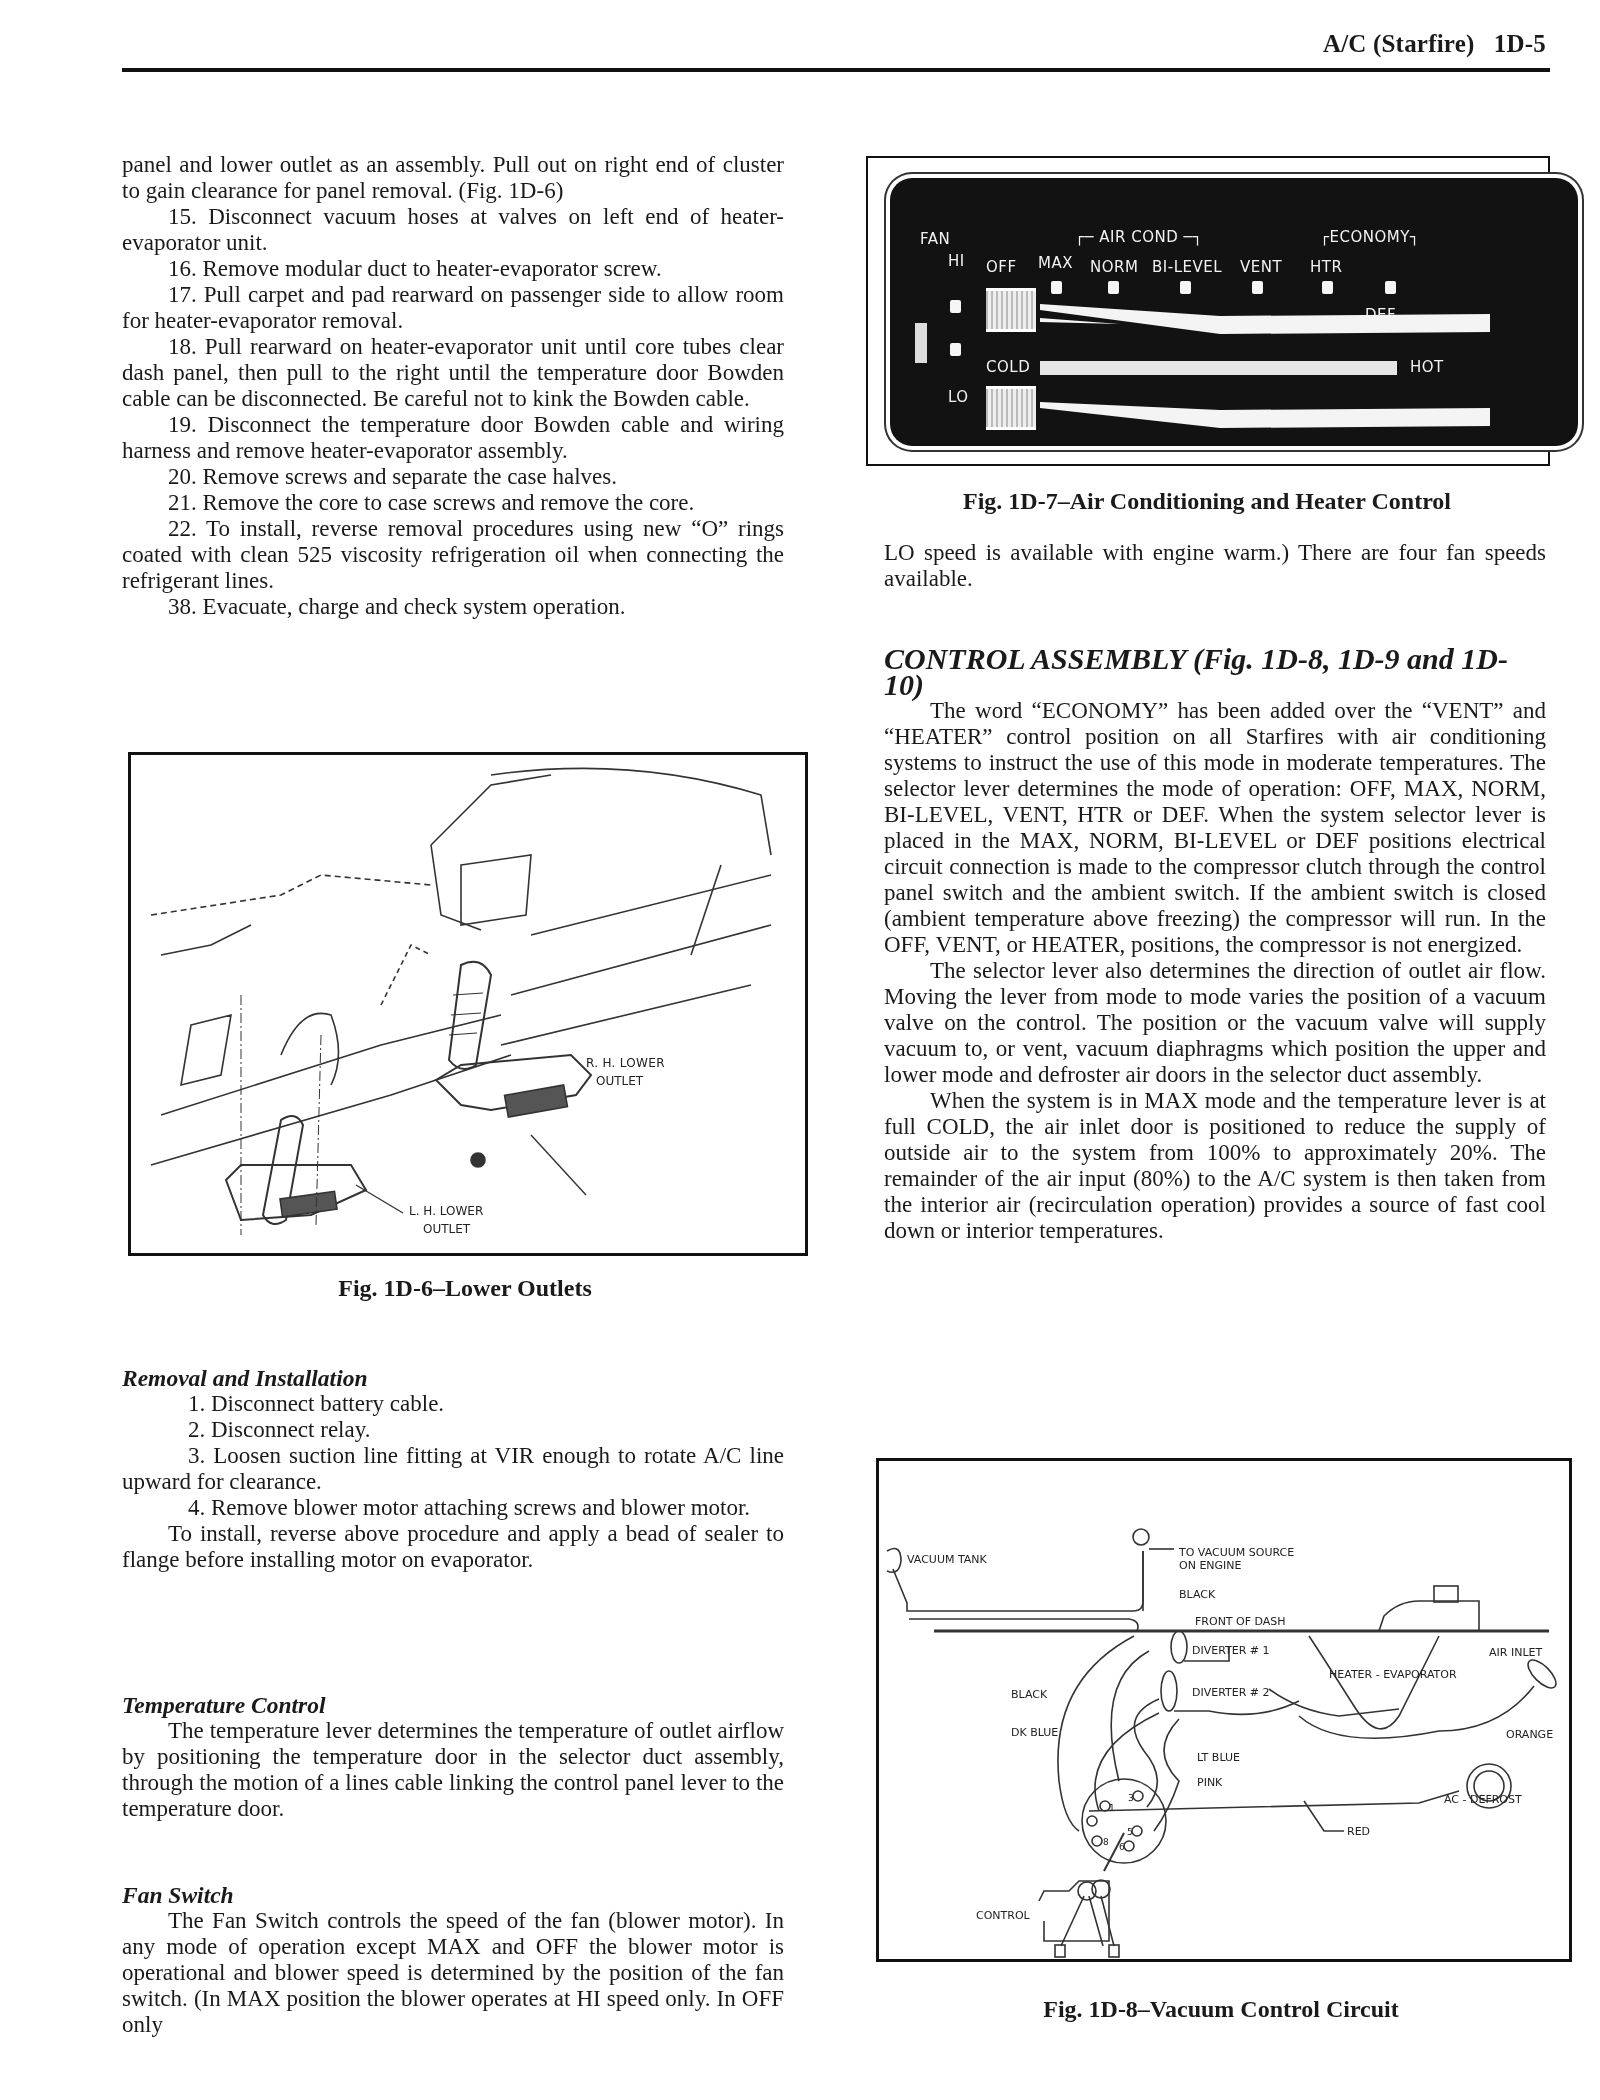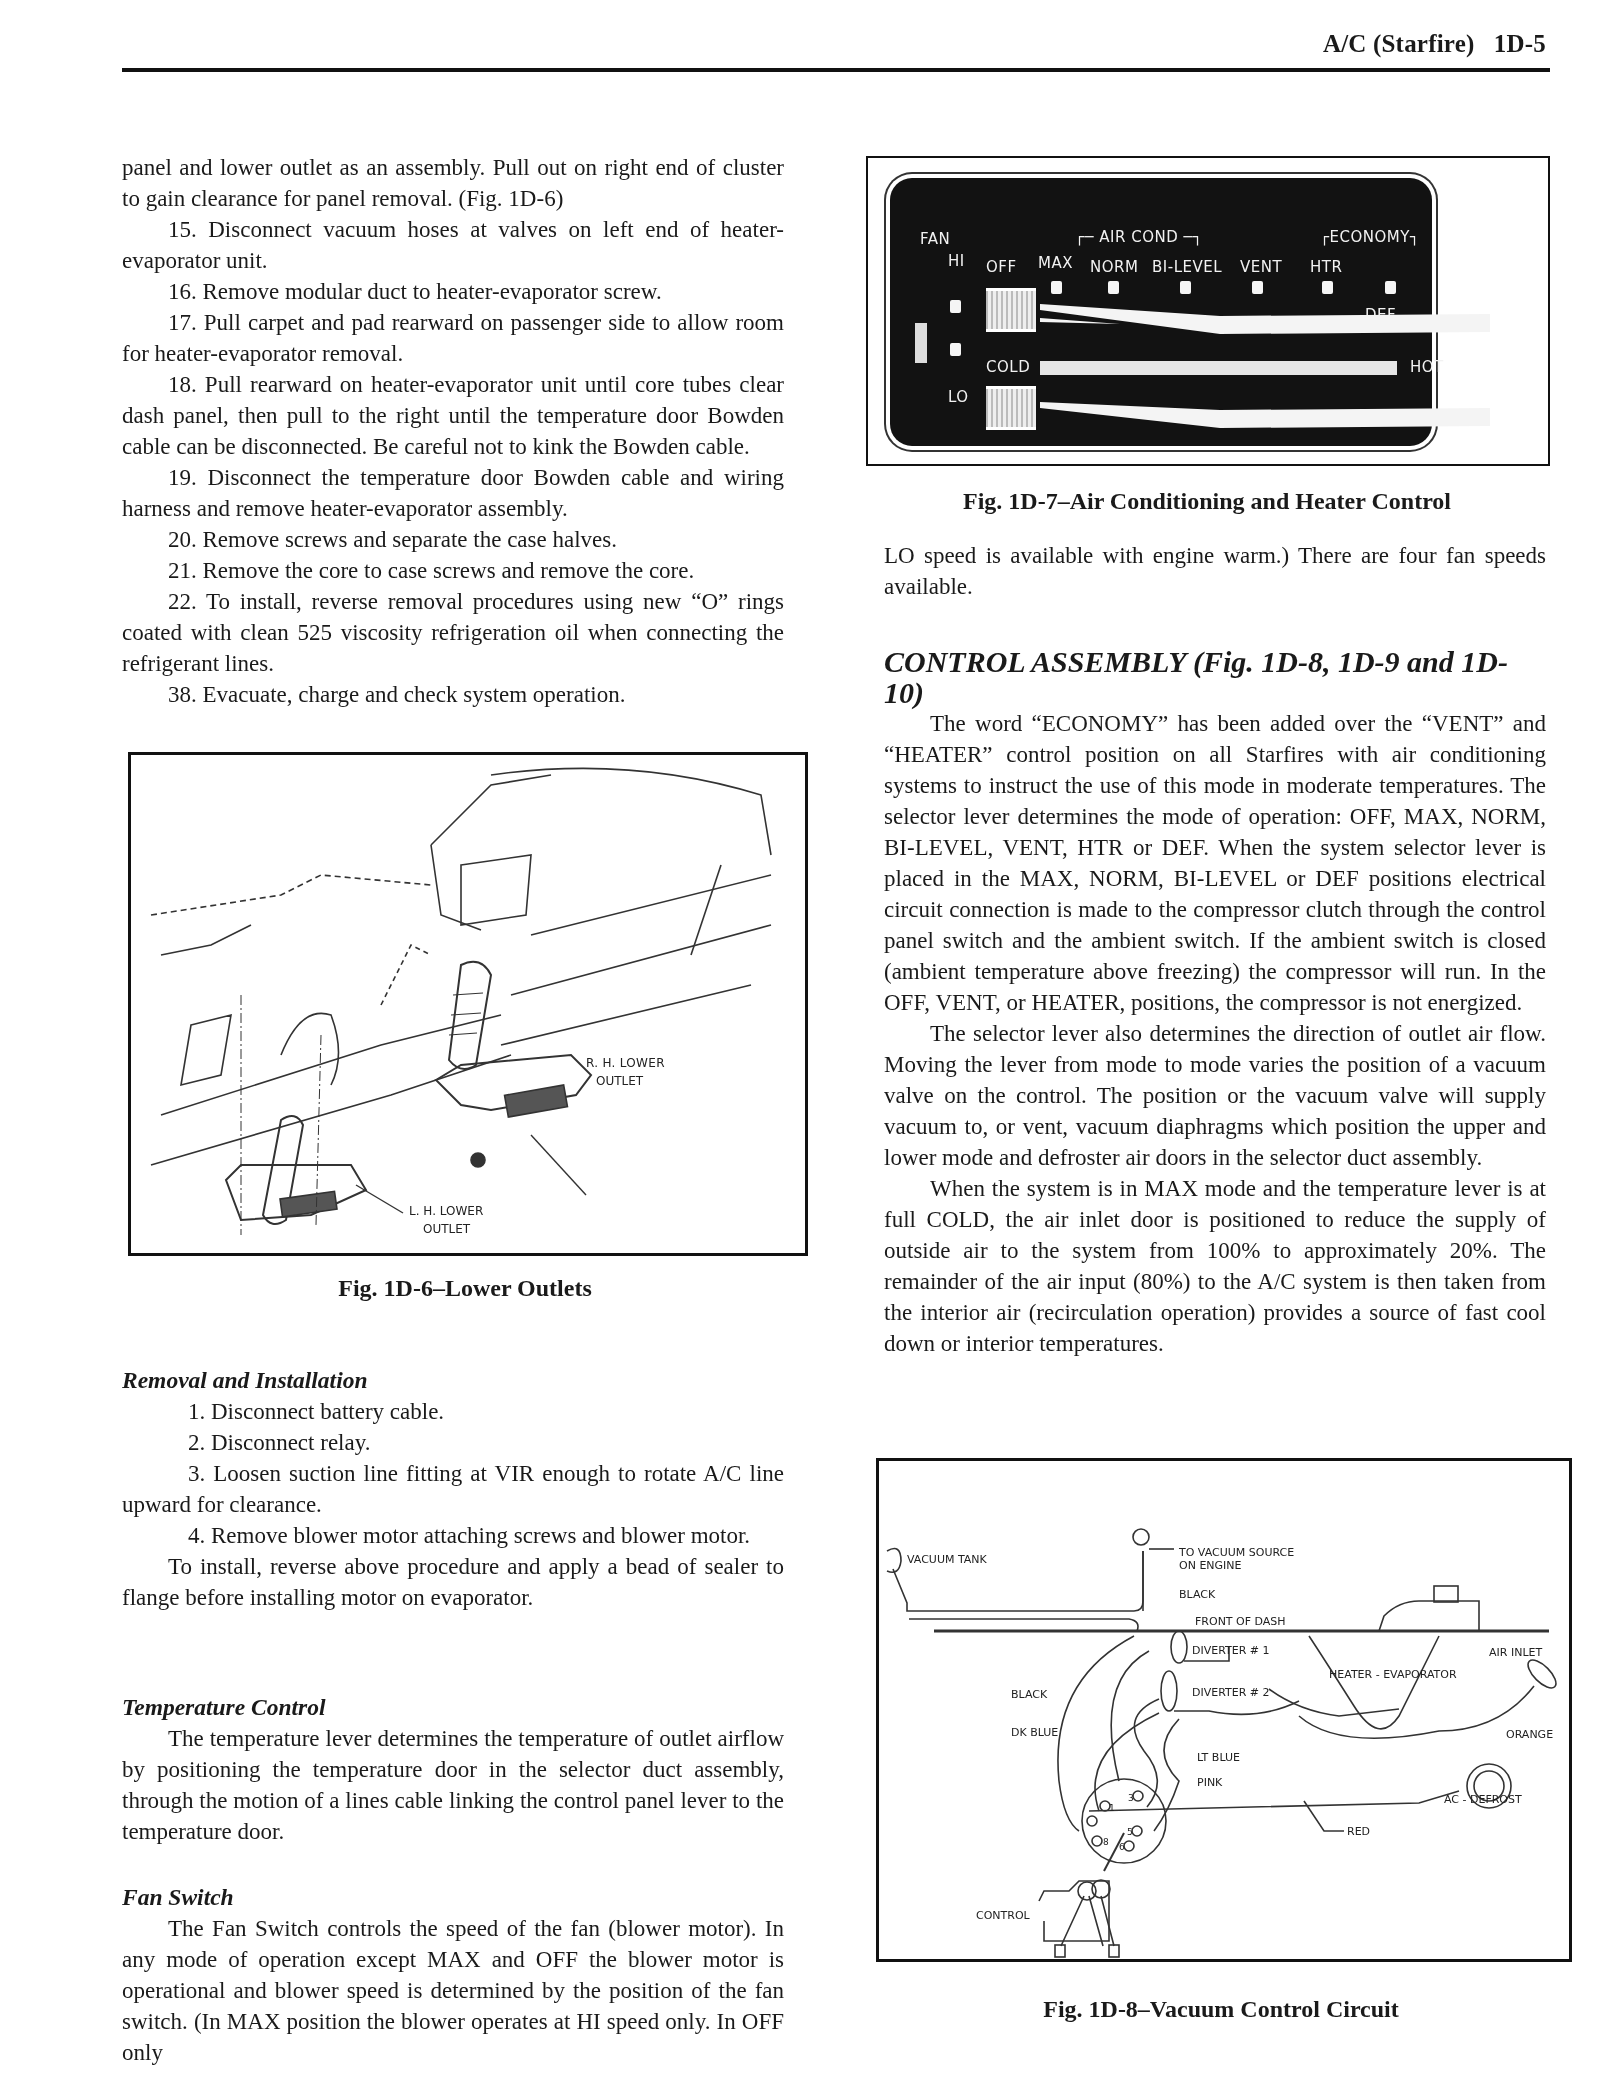--- a/index.html
+++ b/index.html
@@ -2,34 +2,34 @@
 <html><head>
 <meta charset="utf-8">
 <style>
   html, body { margin: 0; padding: 0; background: #ffffff; }
   body { width: 1600px; height: 2100px; position: relative; overflow: hidden;
          font-family: "Liberation Serif", "DejaVu Serif", serif; color: #1a1a1a; }
 
   .header { position: absolute; left: 122px; top: 30px; width: 1428px; height: 38px; border-bottom: 4px solid #111; }
   .header-title { position: absolute; right: 4px; top: 0; font-size: 25px; font-weight: bold; letter-spacing: 0.2px; }
 
-  .col { position: absolute; font-size: 23px; line-height: 31px; text-align: justify; }
+  .col { position: absolute; font-size: 23px; line-height: 26px; text-align: justify; }
   .col-left { left: 122px; top: 152px; width: 662px; }
   .col-right { left: 884px; width: 662px; }
   .col p { margin: 0; }
   .ind { text-indent: 46px; }
   .ind2 { text-indent: 66px; }
   .sec-title { font-weight: bold; font-size: 30px; margin: 0; text-align: left; font-style: italic; }
   .sub-title { font-weight: bold; font-size: 23.5px; margin: 0; text-align: left; font-style: italic; }
 
   .fig-box { position: absolute; border: 3px solid #111; background: #fff; }
   .caption { position: absolute; font-weight: bold; font-size: 24px; text-align: center; }
 
   
-  .panel { position: absolute; left: 22px; top: 20px; width: 542px; height: 268px; background: #121212;
+  .panel { position: absolute; left: 22px; top: 20px; width: 688px; height: 268px; background: #121212;
            border-radius: 22px; box-shadow: 0 0 0 4px #fff, 0 0 0 6px #333; }
   .pl { position: absolute; color: #f2f2f2; font-family: "DejaVu Sans", sans-serif; font-size: 15px; letter-spacing: 0.5px; }
   .dot { position: absolute; width: 11px; height: 13px; background: #f5f5f5; border-radius: 2px; }
   .bar { position: absolute; background: #f4f4f4; }
   .knob { position: absolute; width: 50px; height: 38px; background: #e8e8e8;
           background-image: repeating-linear-gradient(90deg, #bbb 0 2px, #eee 2px 5px); border-top: 3px solid #fff; border-bottom: 3px solid #fff; }
 
   .diag-label { position: absolute; font-family: "DejaVu Sans", sans-serif; font-size: 12px; color: #222; letter-spacing: 0.3px; }
 </style>
 </head>

